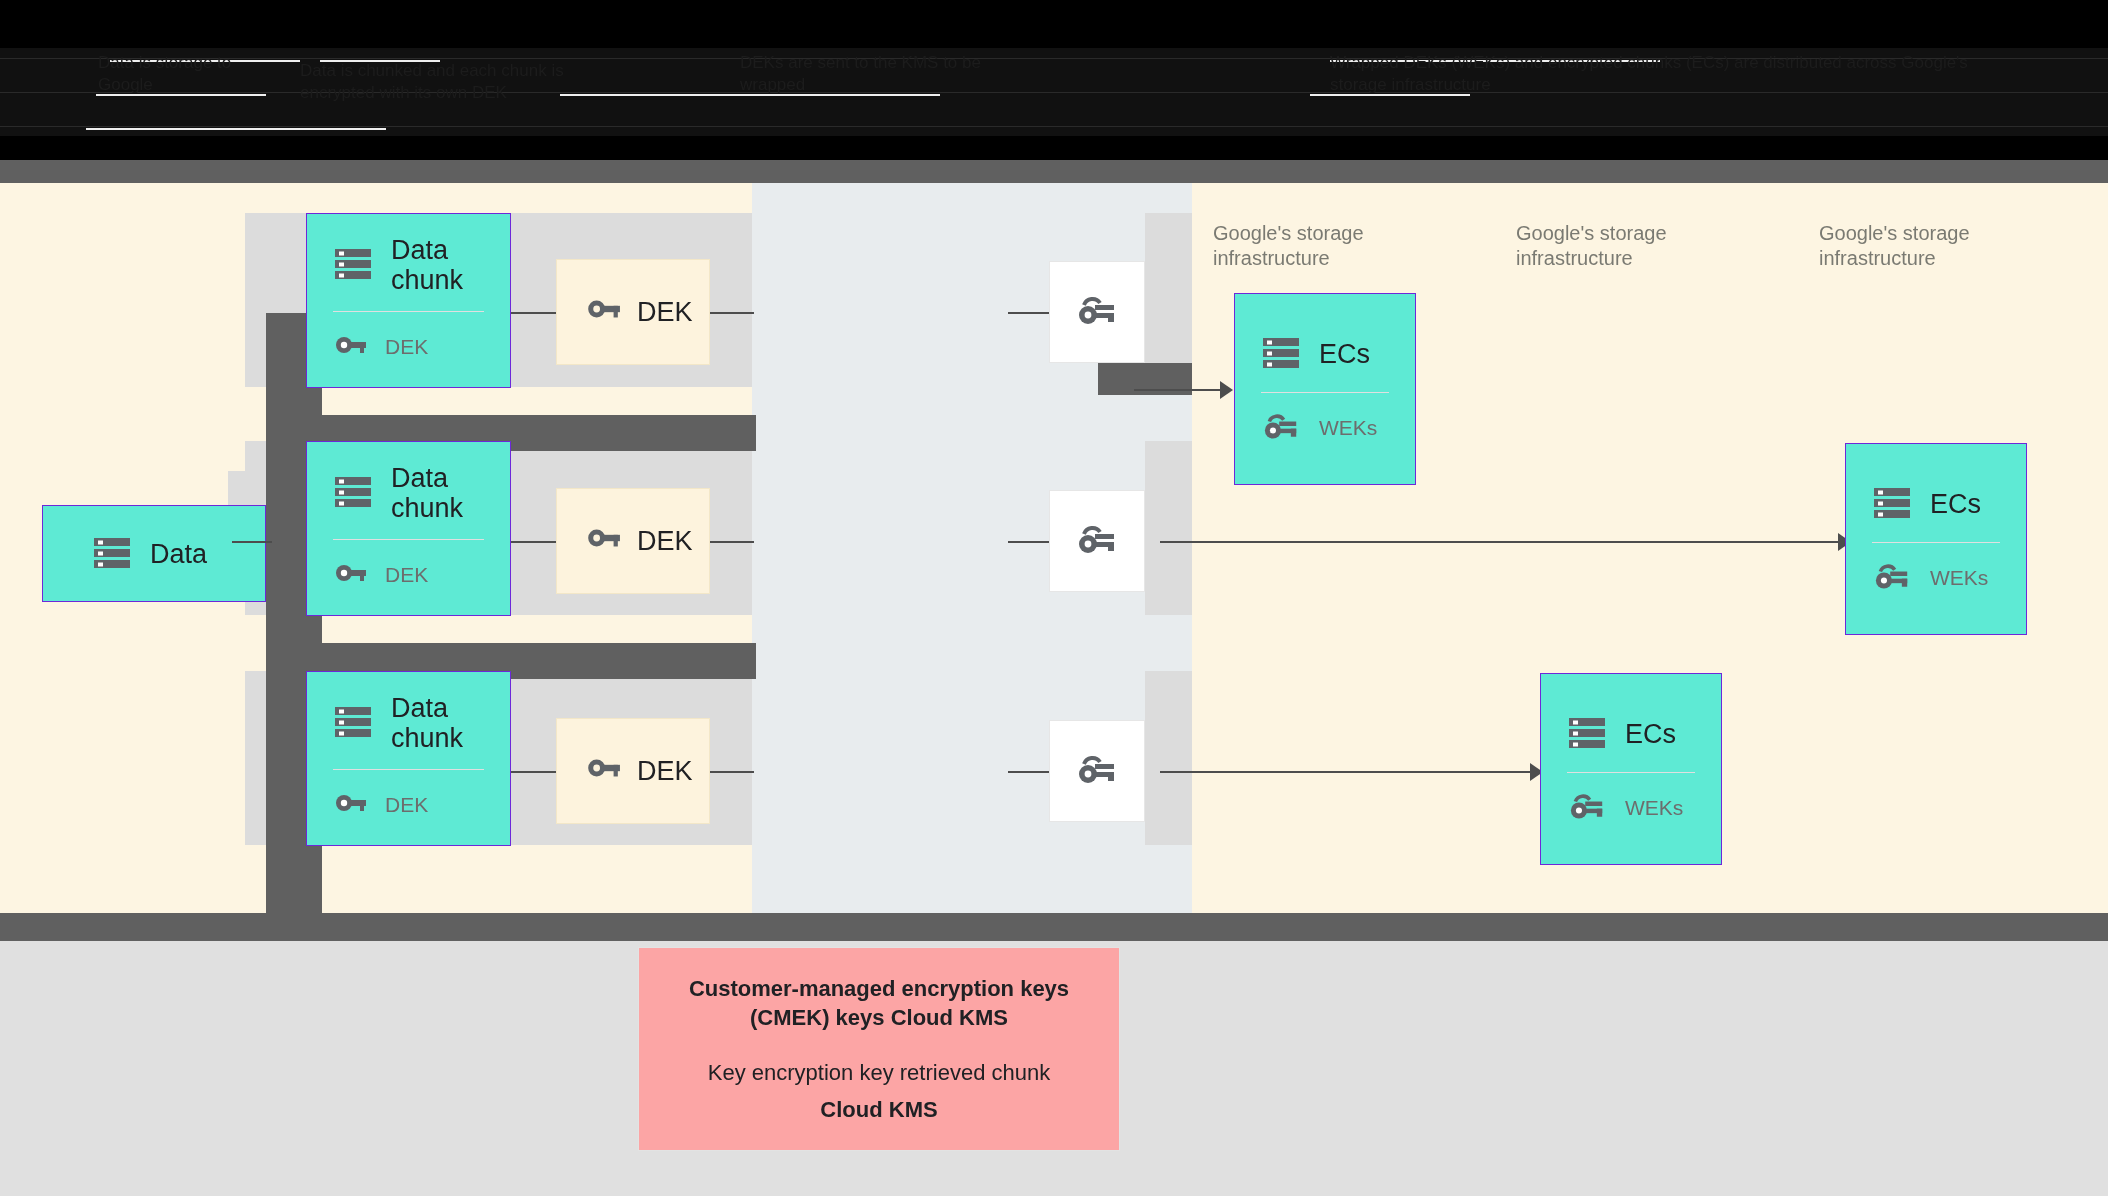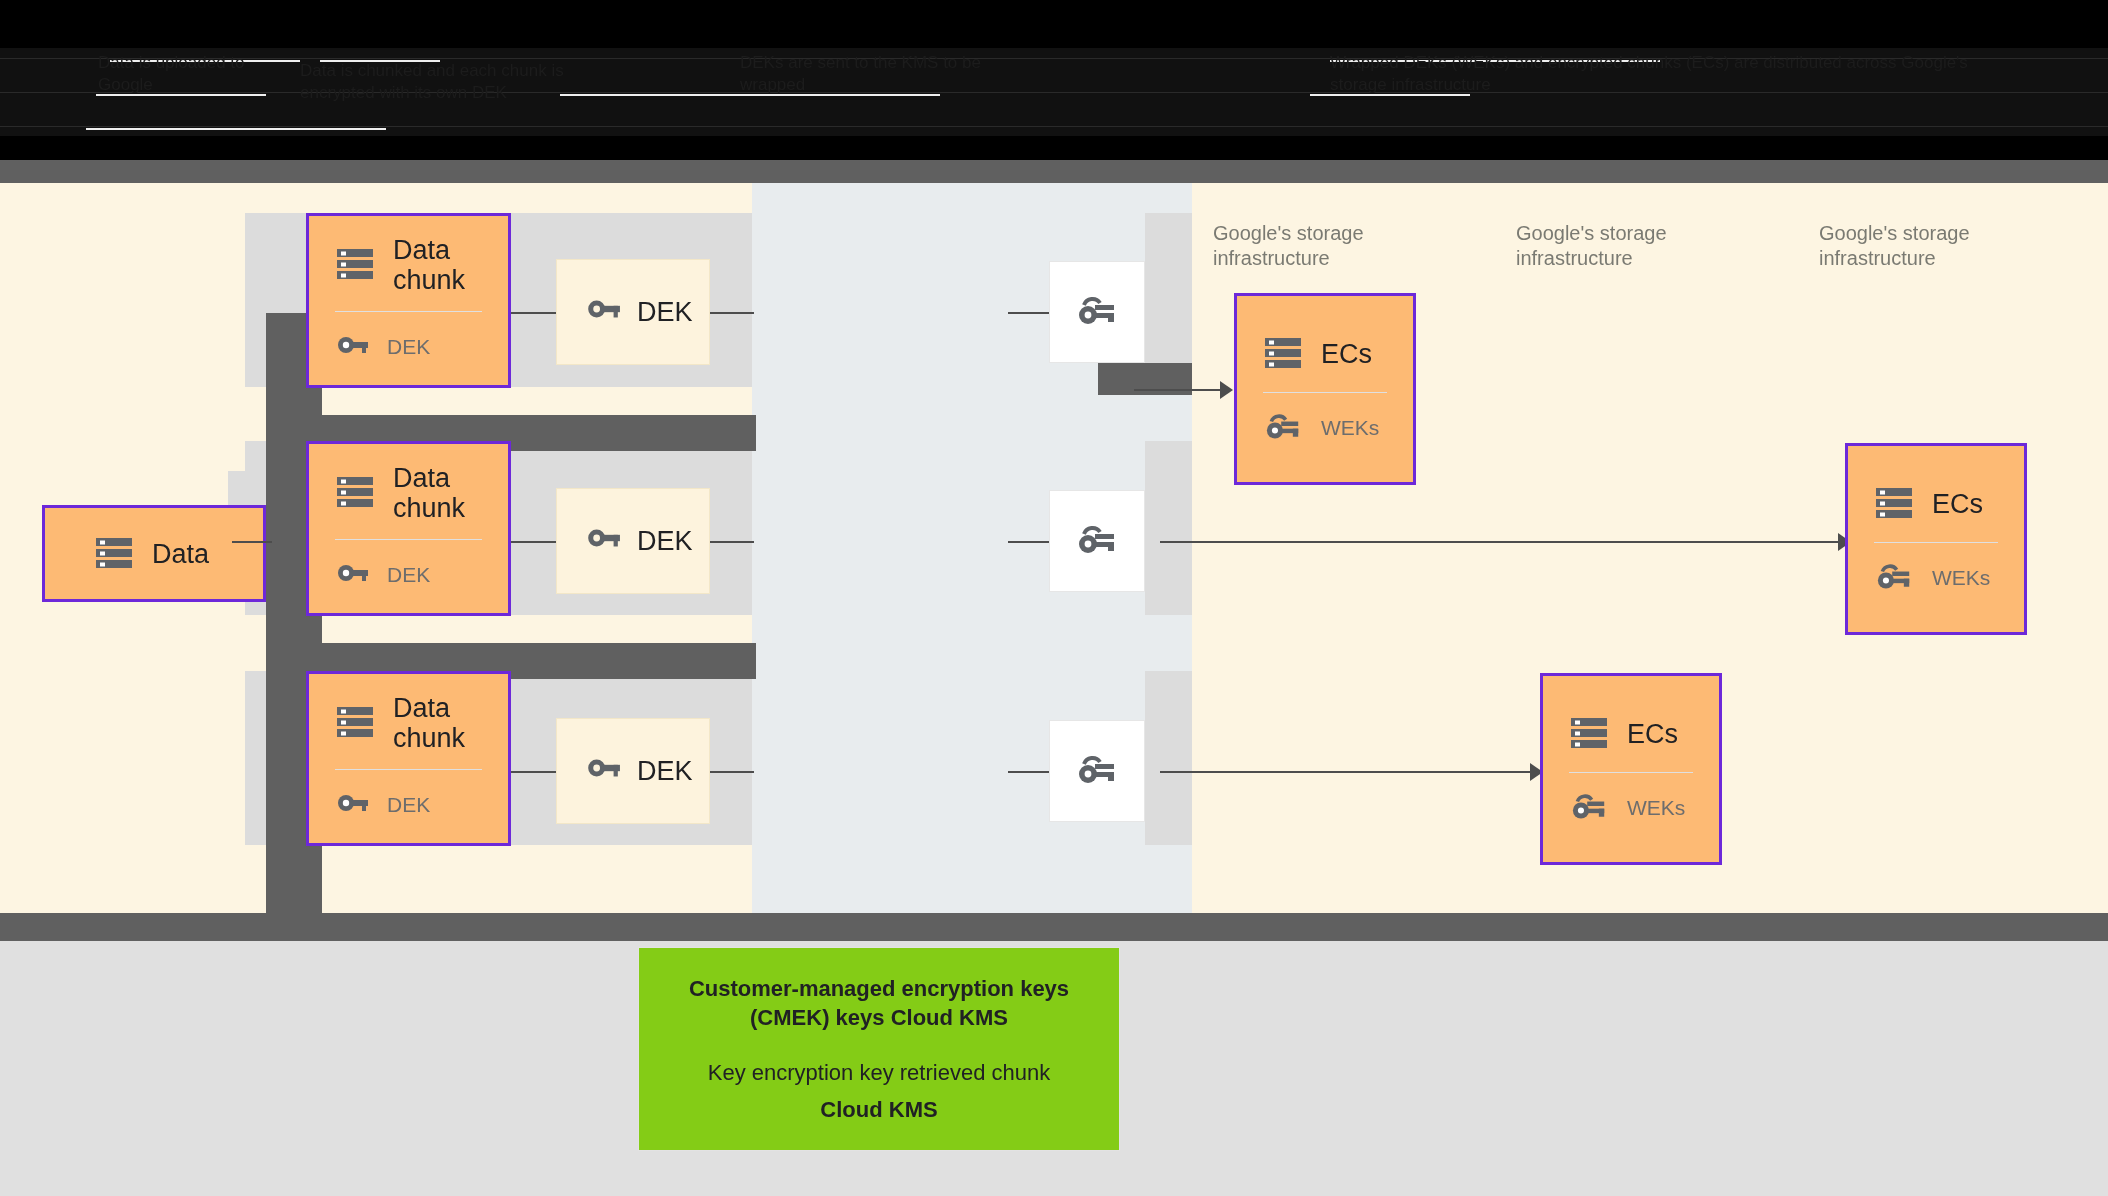--- a/index.html
+++ b/index.html
@@ -48,21 +48,21 @@
   }
   
   .band-gray {
     position: absolute; background: #dcdcdc;
   }
   
   .bar-dark { position: absolute; background: #606060; }
 
   
   .card {
-    position: absolute; background: #fdba74; border: 3px solid #6d28d9;
+    position: absolute; background: #5eead4; border: 1px solid #6d28d9;
     display: flex; flex-direction: column; justify-content: center;
   }
   .card-row {
     display: flex; align-items: center; gap: 18px; padding: 0 26px;
   }
   .card-title { font-size: 27px; color: #202124; line-height: 30px; }
   .card-sub   { font-size: 21px; color: #6d6d6d; }
   .card-divider {
     height: 1px; background: #e0e0e0; margin: 16px 26px;
   }
@@ -101,21 +101,21 @@
   .bottom-gray-bar {
     position: absolute; left: 0; top: 913px; width: 2108px; height: 28px;
     background: #606060;
   }
   .bottom-area {
     position: absolute; left: 0; top: 941px; width: 2108px; height: 255px;
     background: #e0e0e0;
   }
   .caption {
     position: absolute; left: 638px; top: 947px; width: 482px; height: 204px;
-    background: #84cc16; border: 1px solid #e3e3e3;
+    background: #fca5a5; border: 1px solid #e3e3e3;
     display: flex; flex-direction: column; align-items: center; justify-content: center;
     text-align: center; padding: 0 26px;
   }
   .caption-strong { font-size: 22px; font-weight: bold; color: #202124; line-height: 29px; }
   .caption-sub { font-size: 22px; color: #202124; line-height: 29px; margin-top: 26px; }
 
   
   .ico { flex: 0 0 auto; display: inline-block; }
 </style>
 </head>
@@ -131,21 +131,21 @@
     <div class="banner-rule" style="left:0;top:126px;width:2108px;"></div>
 
     <div class="banner-streak" style="left:110px;top:60px;width:190px;"></div>
     <div class="banner-streak" style="left:96px;top:94px;width:170px;"></div>
     <div class="banner-streak" style="left:86px;top:128px;width:300px;"></div>
     <div class="banner-streak" style="left:320px;top:60px;width:120px;"></div>
     <div class="banner-streak" style="left:560px;top:94px;width:380px;"></div>
     <div class="banner-streak" style="left:1310px;top:94px;width:160px;"></div>
     <div class="banner-streak" style="left:1330px;top:60px;width:330px;"></div>
 
-    <div class="banner-col banner-c1">Data is uploaded to Google</div>
+    <div class="banner-col banner-c1">Data is storage to Google</div>
     <div class="banner-col banner-c2">Data is chunked and each chunk is encrypted with its own DEK</div>
     <div class="banner-col banner-c4">Wrapped DEKs (WEKs) and encrypted chunks (ECs) are distributed across Google's storage infrastructure</div>
     <div class="banner-col banner-c3">DEKs are sent to the KMS to be wrapped</div>
   </div>
 
   <div class="top-gray-bar"></div>
 
   <div class="canvas">
 
     <div class="col-center"></div>

